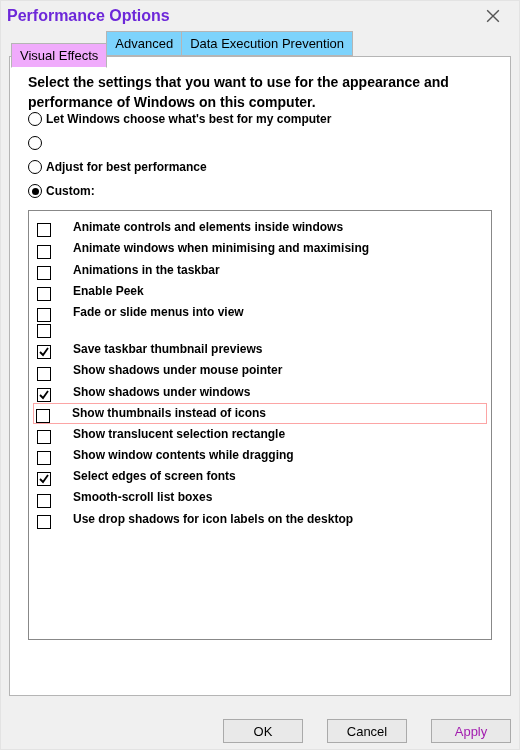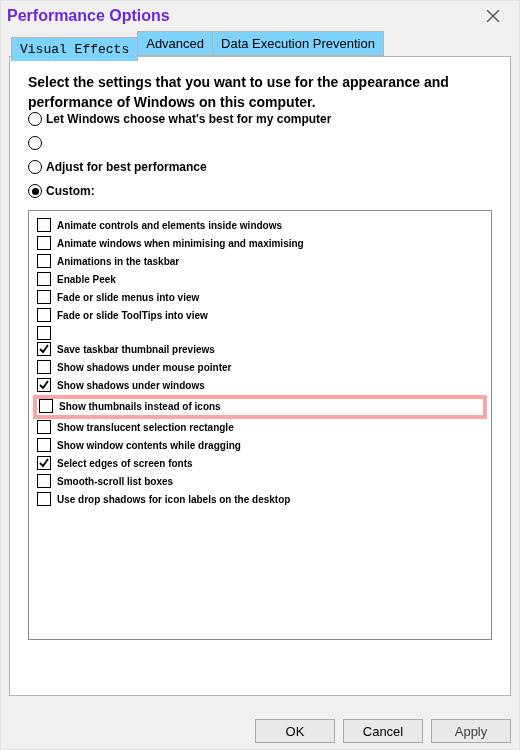--- a/index.html
+++ b/index.html
@@ -37,25 +37,24 @@
     }
     .tab {
       padding: 4px 8px;
       font-size: 13px;
       border: 1px solid #b5b5b5;
       background: #7dd3fc;
       margin-right: -1px;
       position: relative;
     }
     .tab.active {
-      background: #7dd3fc;
+      background: #f0abfc;
       border-bottom: 1px solid #fff;
       z-index: 2;
-      top:6px;
-      font-family:Liberation Mono, monospace;
+      top:12px;
     }
     .panel {
       background: #fff;
       border: 1px solid #b5b5b5;
       margin: 0 8px 0 8px;
       padding: 16px 18px;
       position: relative;
       min-height: 640px;
     }
     .description {
@@ -80,53 +79,53 @@
     .radio-circle.selected::after{
       content:""; width:7px; height:7px; background:#000; border-radius:50%;
     }
     .checkbox-list {
       border: 1px solid #888;
       padding: 6px 8px 20px 8px;
       height: 430px;
     }
     .check-item {
       display: flex;
-      align-items: flex-start;
-      font-weight: 700;
-      font-size: 10px;
-      gap: 6px;
+      align-items: flex-end;
+      font-weight: 700;
+      font-size: 12px;
+      gap: 22px;
       padding: 1px 0;
       line-height: 1.6;
     }
     .checkbox {
       width:14px; height:14px; border:1.5px solid #000;
       flex-shrink:0; display:flex; align-items:center; justify-content:center;
     }
     .checkbox.checked svg { display:block; }
     .checkbox svg { display:none; width:12px; height:12px; }
     .highlight-row {
-      border: 4px solid #fca5a5;
+      border: 1px solid #fca5a5;
       padding: 0 2px;
       margin: 0 -4px;
     }
     .button-bar {
       position:absolute;
       bottom:6px;
       right:8px;
       display:flex;
-      gap:8px;
+      gap:24px;
     }
     .btn {
       width:80px; height:24px;
       border:1px solid #aaa;
       background:#e9e9e9;
       font-size:13px;
       display:flex; align-items:center; justify-content:center;
     }
-    .btn.disabled { color:#404040; }
+    .btn.disabled { color:#a21caf; }
   </style>
 </head>
 <body>
 
 <div class="window">
   <div class="titlebar">
     <span class="title">Performance Options</span>
     <div class="close">
       <svg viewBox="0 0 12 12">
           <path d="M1 1 L11 11 M11 1 L1 11" stroke="#555" stroke-width="1.2" fill="none"></path>
@@ -177,24 +176,20 @@
         <div class="check-item">
           <span class="checkbox"></span>
           <span>Enable Peek</span>
         </div>
         <div class="check-item">
           <span class="checkbox"></span>
           <span>Fade or slide menus into view</span>
         </div>
         <div class="check-item">
           <span class="checkbox"></span>
-          <span>Fade or slide ToolTips into view</span>
-        </div>
-        <div class="check-item">
-          <span class="checkbox"></span>
         </div>
         <div class="check-item">
           <span class="checkbox checked">
             <svg viewBox="0 0 12 12">
               <path d="M2 6 L5 9 L10 2" stroke="#000" stroke-width="1.8" fill="none"></path>
             </svg>
           </span>
           <span>Save taskbar thumbnail previews</span>
         </div>
         <div class="check-item">

